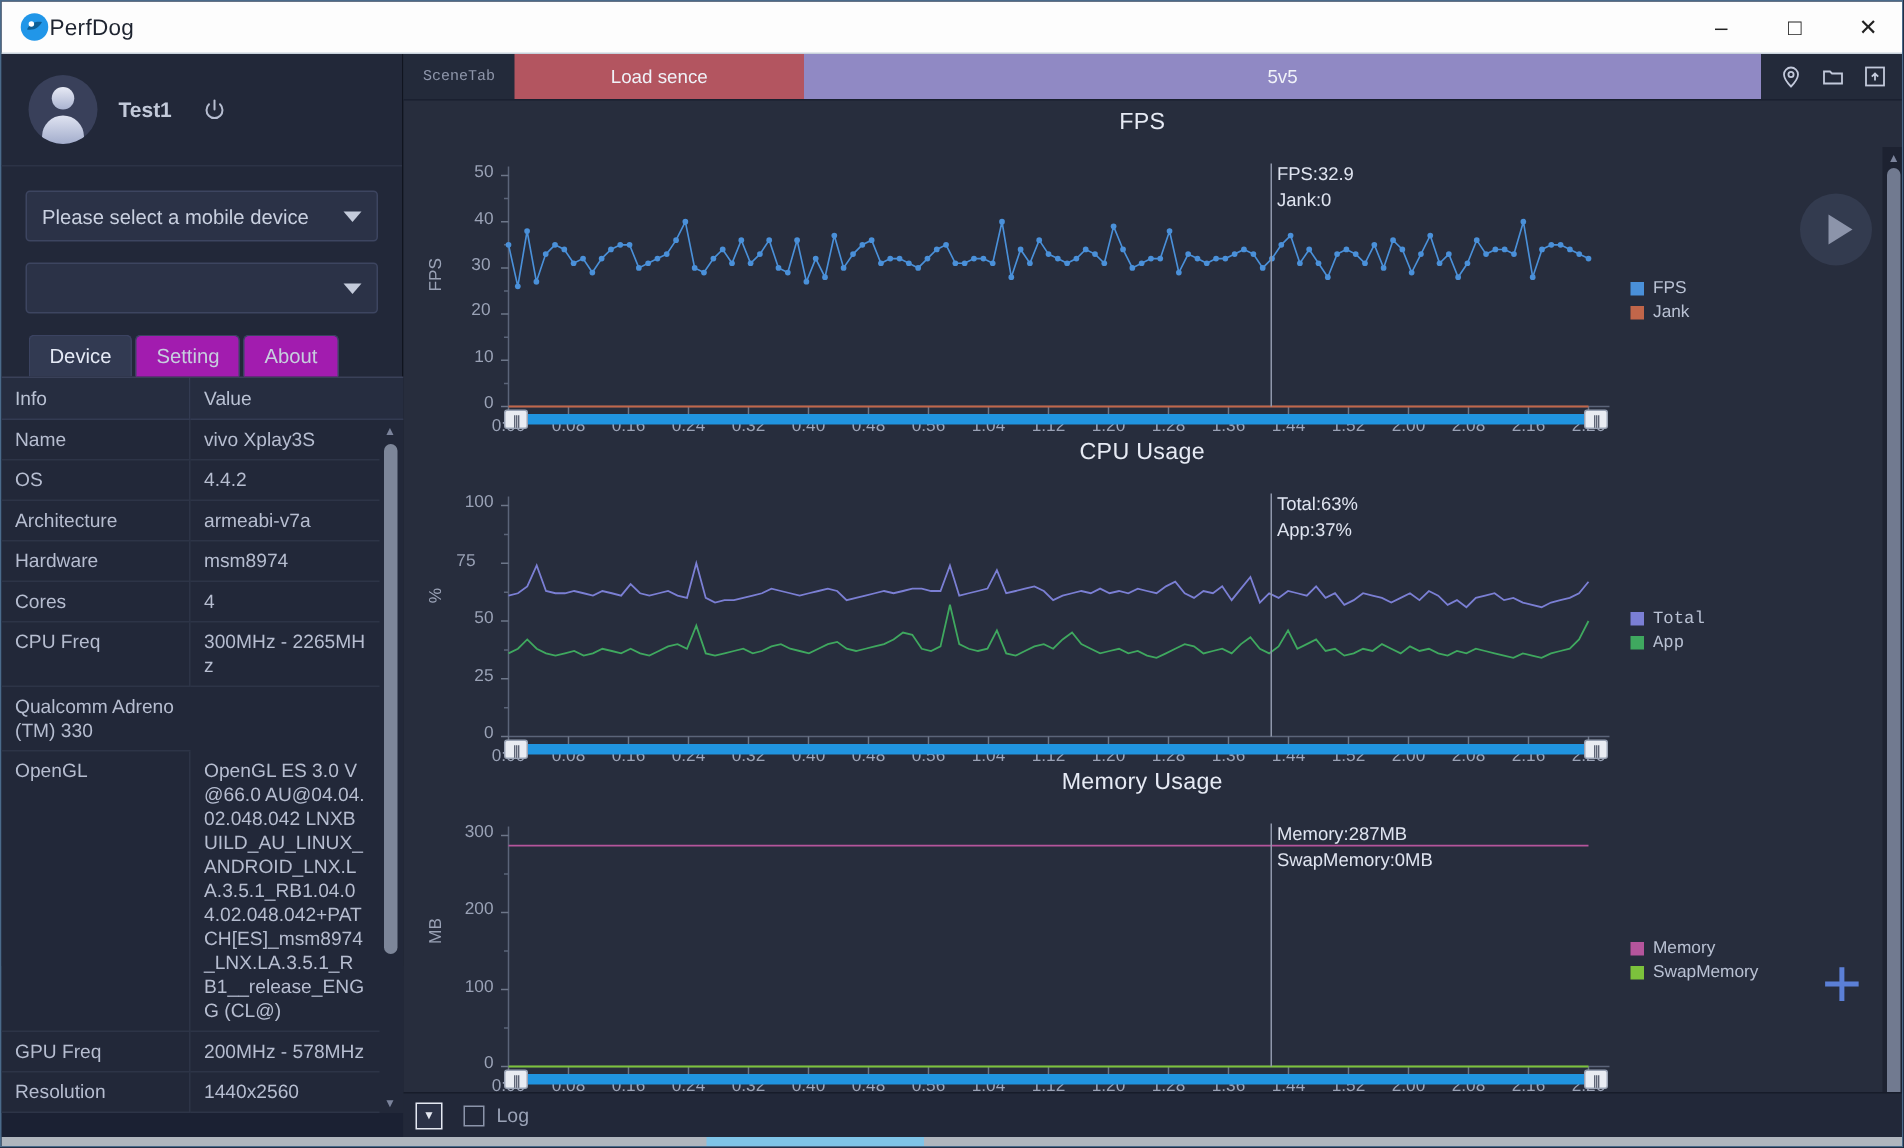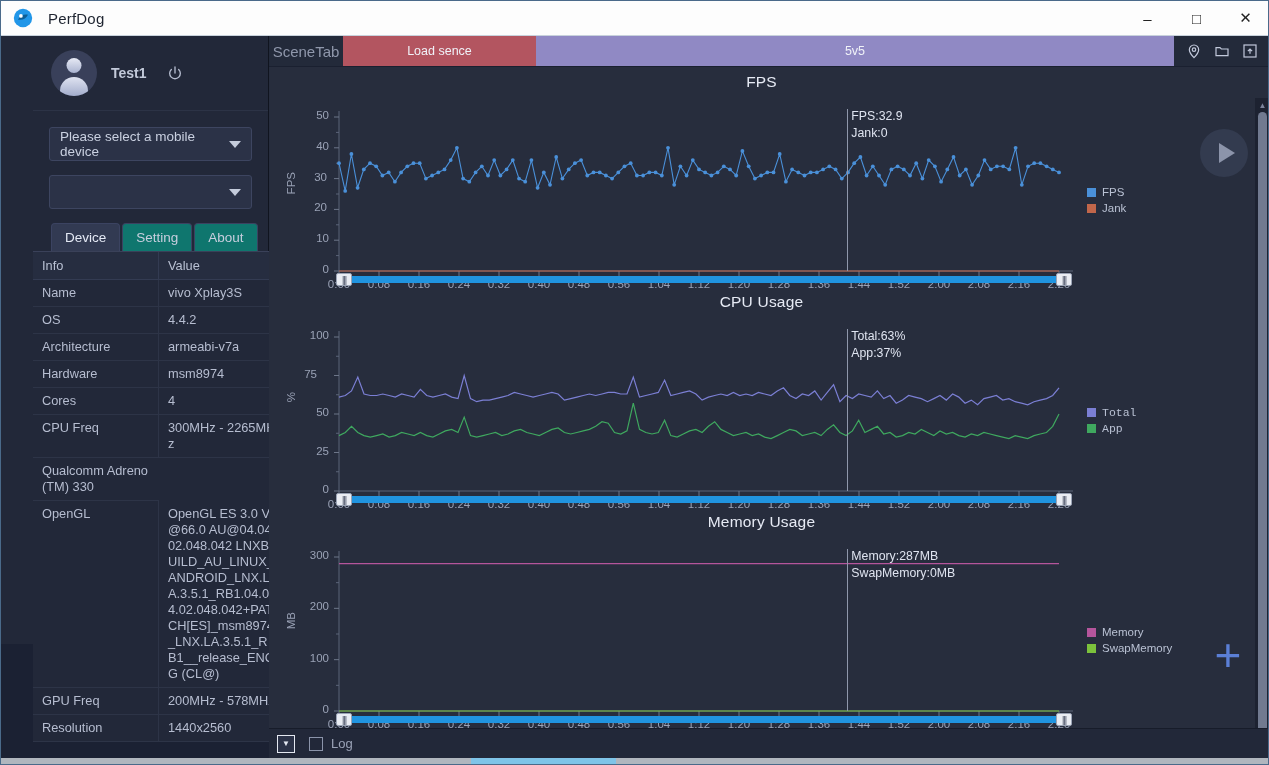--- a/index.html
+++ b/index.html
@@ -18,37 +18,36 @@
   }
 
   
   .titlebar {
     position: absolute; left: 0; top: 0;
     width: 1269px; height: 35px;
     background: #fdfdfd;
     display: flex; align-items: center;
     border-bottom: 1px solid #c8d2dc;
   }
-  .logo-wrap { display: flex; align-items: center; padding-left: 12px; gap: 15px; }
+  .logo-wrap { display: flex; align-items: center; padding-left: 12px; gap: 0; }
   .logo-mark { width: 20px; height: 20px; }
   .app-title { font-size: 15px; color: #1e2430; letter-spacing: .2px; }
   .win-btns { margin-left: auto; display: flex; height: 35px; }
   .win-btn {
     width: 49px; height: 35px;
     display: flex; align-items: center; justify-content: center;
     color: #222; font-size: 15px;
   }
 
   
   .sidebar {
     position: absolute; left: 0; top: 35px;
     width: 268px; height: 608px;
     background: #222839;
     border-right: 1px solid #10141f;
-    padding-left: 32px;
   }
   .user-row {
     height: 75px; display: flex; align-items: center;
     padding-left: 18px; gap: 14px;
     border-bottom: 1px solid #2c3346;
   }
   .avatar {
     width: 46px; height: 46px; border-radius: 50%;
     background: #39405a;
     display: flex; align-items: flex-end; justify-content: center;
@@ -80,21 +79,21 @@
   .sel .caret {
     margin-left: auto; width: 0; height: 0;
     border-left: 6px solid transparent; border-right: 6px solid transparent;
     border-top: 7px solid #c4cbdb;
   }
 
   .tabs { display: flex; padding-left: 18px; margin-top: 6px; gap: 2px; align-items: center; }
   .tab {
     padding: 6px 13px 6px 13px;
     font-size: 13.5px; color: #c7cede;
-    background: #0f766e; border: 1px solid #3b4361; border-bottom: none;
+    background: #a21caf; border: 1px solid #3b4361; border-bottom: none;
     border-radius: 4px 4px 0 0; cursor: pointer;
   }
   .tab.active { background: #323a52; color: #e4e9f5; }
 
   .tbl { width: 268px; border-top: 1px solid #3a4159; }
   .tbl-head, .tbl-row { display: flex; font-size: 12.8px; }
   .tbl-head > div {
     padding: 6px 9px; color: #b9c1d3; background: #262d40;
     border-bottom: 1px solid #333b52;
   }
@@ -132,21 +131,21 @@
     width: 1001px; height: 730px; background: #272d3d;
   }
 
   
   .scenebar {
     height: 31px; display: flex; align-items: stretch;
     background: #232a3a; border-bottom: 1px solid #1a2030;
   }
   .scene-label {
     width: 74px; display: flex; align-items: center; justify-content: center;
-    font-size: 15px; color: #8f97ab;
+    font-size: 10px; color: #8f97ab; font-family: Liberation Mono, monospace;
   }
   .scene-seg {
     display: flex; align-items: center; justify-content: center;
     font-size: 12.5px; color: #f0f2f8; cursor: pointer;
   }
   .scene-seg.load { width: 193px; background: #b35560; }
   .scene-seg.v5 { flex: 1; background: #9089c4; }
   .scene-icons { display: flex; align-items: center; gap: 12px; padding: 0 12px; }
   .sicon { width: 16px; height: 16px; color: #c2c9db; cursor: pointer; }
 

